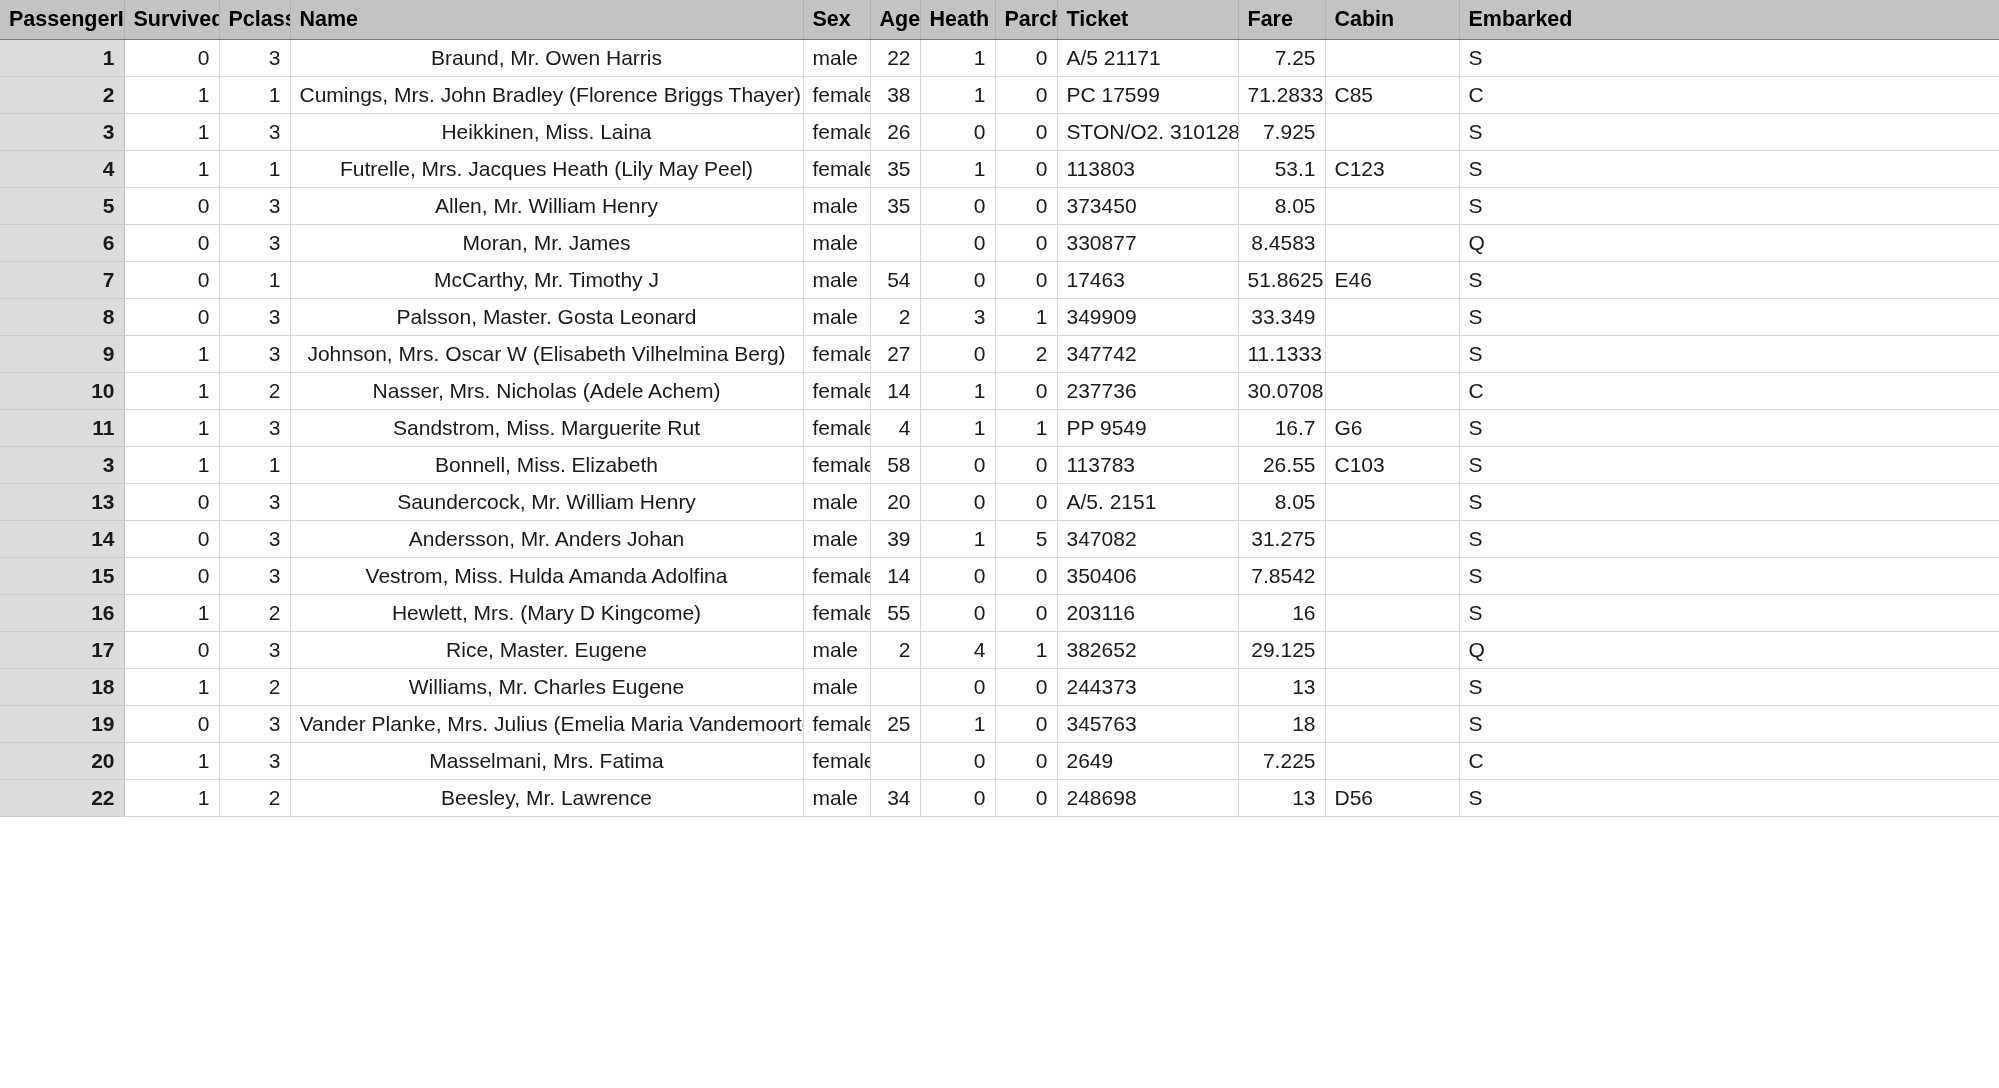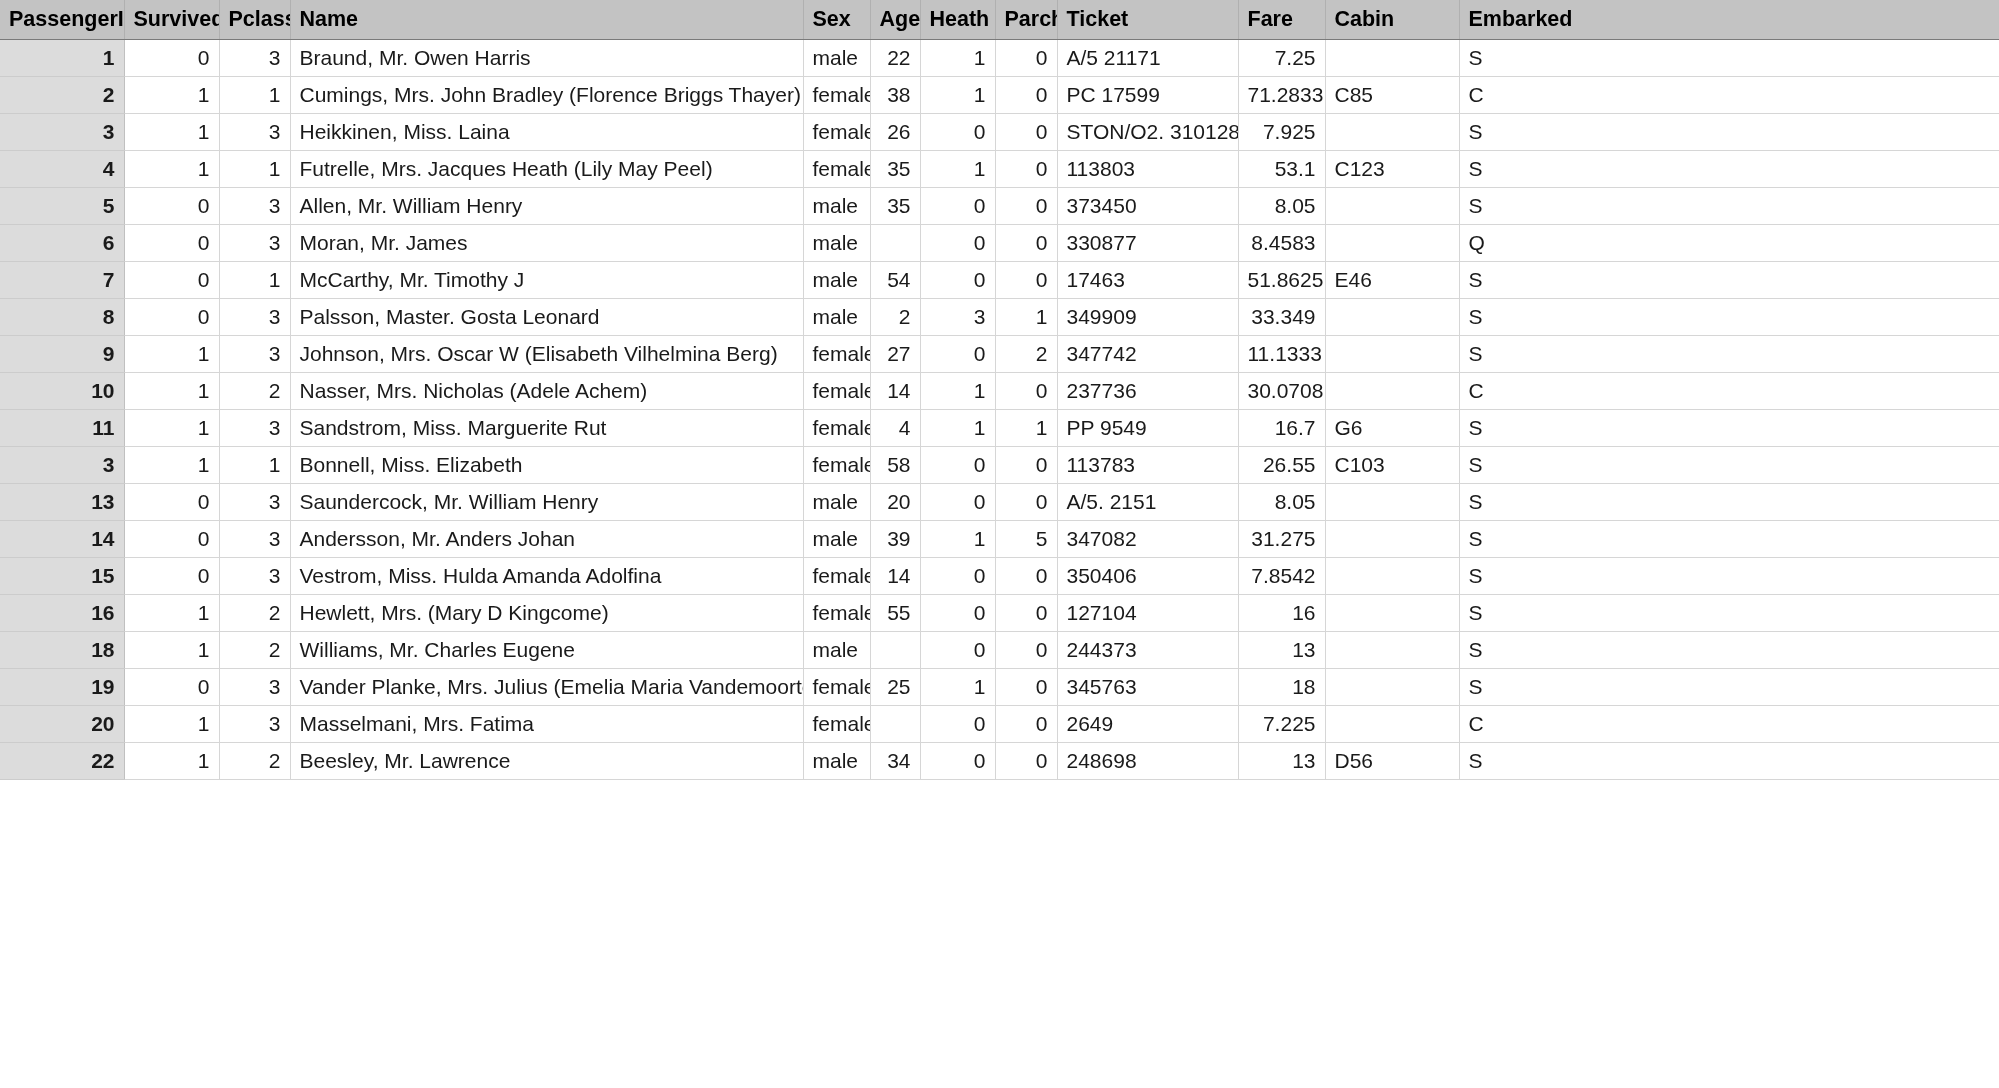--- a/index.html
+++ b/index.html
@@ -70,21 +70,21 @@
     border-right: 1px solid #c0c0c0;
     border-bottom: 1px solid #cccccc;
   }
   #grid tbody tr:first-child td { border-top: none; }
 
   .num { text-align: right; }
   .txt { text-align: left; }
 
   
   #grid tbody td.namecell {
-    text-align: left;
+    text-align: center;
   }
 </style>
 </head>
 <body>
 
 <table id="grid">
   <colgroup>
     <col class="c-pid">
       <col class="c-survived">
       <col class="c-pclass">
@@ -327,24 +327,38 @@
       </tr>
       <tr>
         <td class="idcell num ">16</td>
         <td class="num ">1</td>
         <td class="num ">2</td>
         <td class="txt namecell ">Hewlett, Mrs. (Mary D Kingcome)</td>
         <td class="txt ">female</td>
         <td class="num ">55</td>
         <td class="num ">0</td>
         <td class="num ">0</td>
-        <td class="txt ">127104</td>
+        <td class="txt ">203116</td>
         <td class="num ">16</td>
         <td class="txt "></td>
         <td class="txt last">S</td>
+      </tr>
+      <tr>
+        <td class="idcell num ">17</td>
+        <td class="num ">0</td>
+        <td class="num ">3</td>
+        <td class="txt namecell ">Rice, Master. Eugene</td>
+        <td class="txt ">male</td>
+        <td class="num ">2</td>
+        <td class="num ">4</td>
+        <td class="num ">1</td>
+        <td class="txt ">382652</td>
+        <td class="num ">29.125</td>
+        <td class="txt "></td>
+        <td class="txt last">Q</td>
       </tr>
       <tr>
         <td class="idcell num ">18</td>
         <td class="num ">1</td>
         <td class="num ">2</td>
         <td class="txt namecell ">Williams, Mr. Charles Eugene</td>
         <td class="txt ">male</td>
         <td class="num "></td>
         <td class="num ">0</td>
         <td class="num ">0</td>

